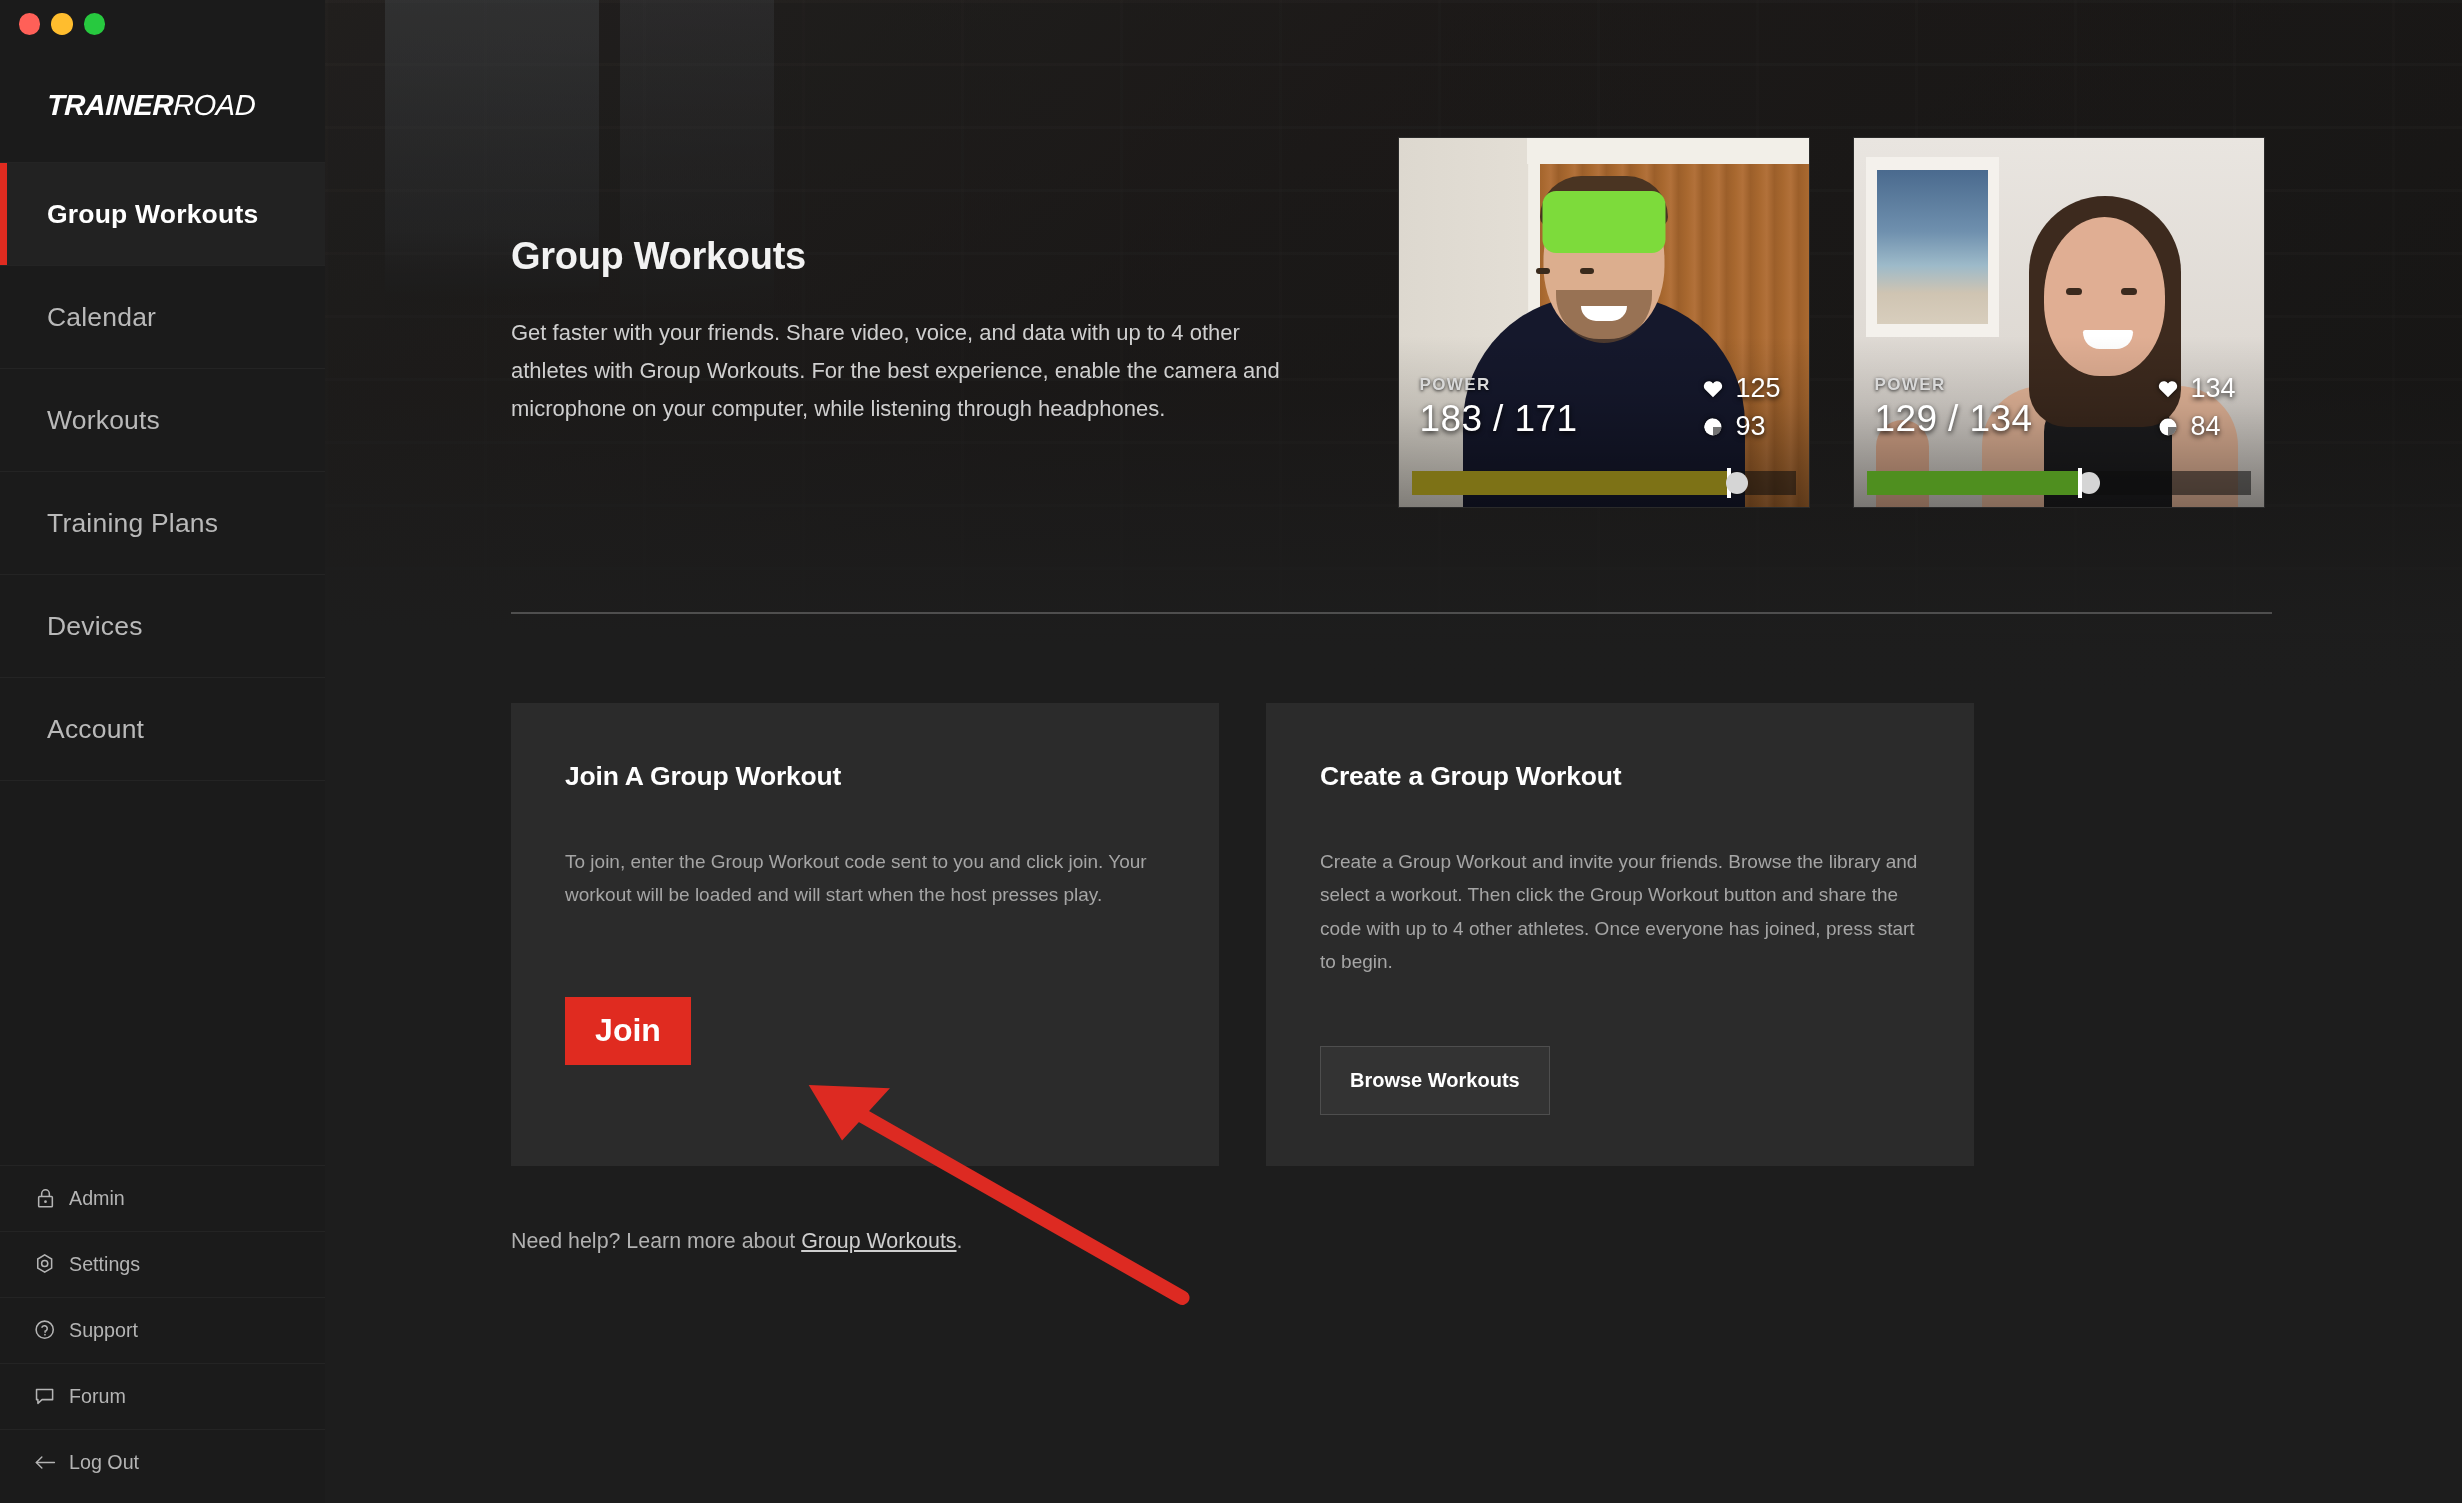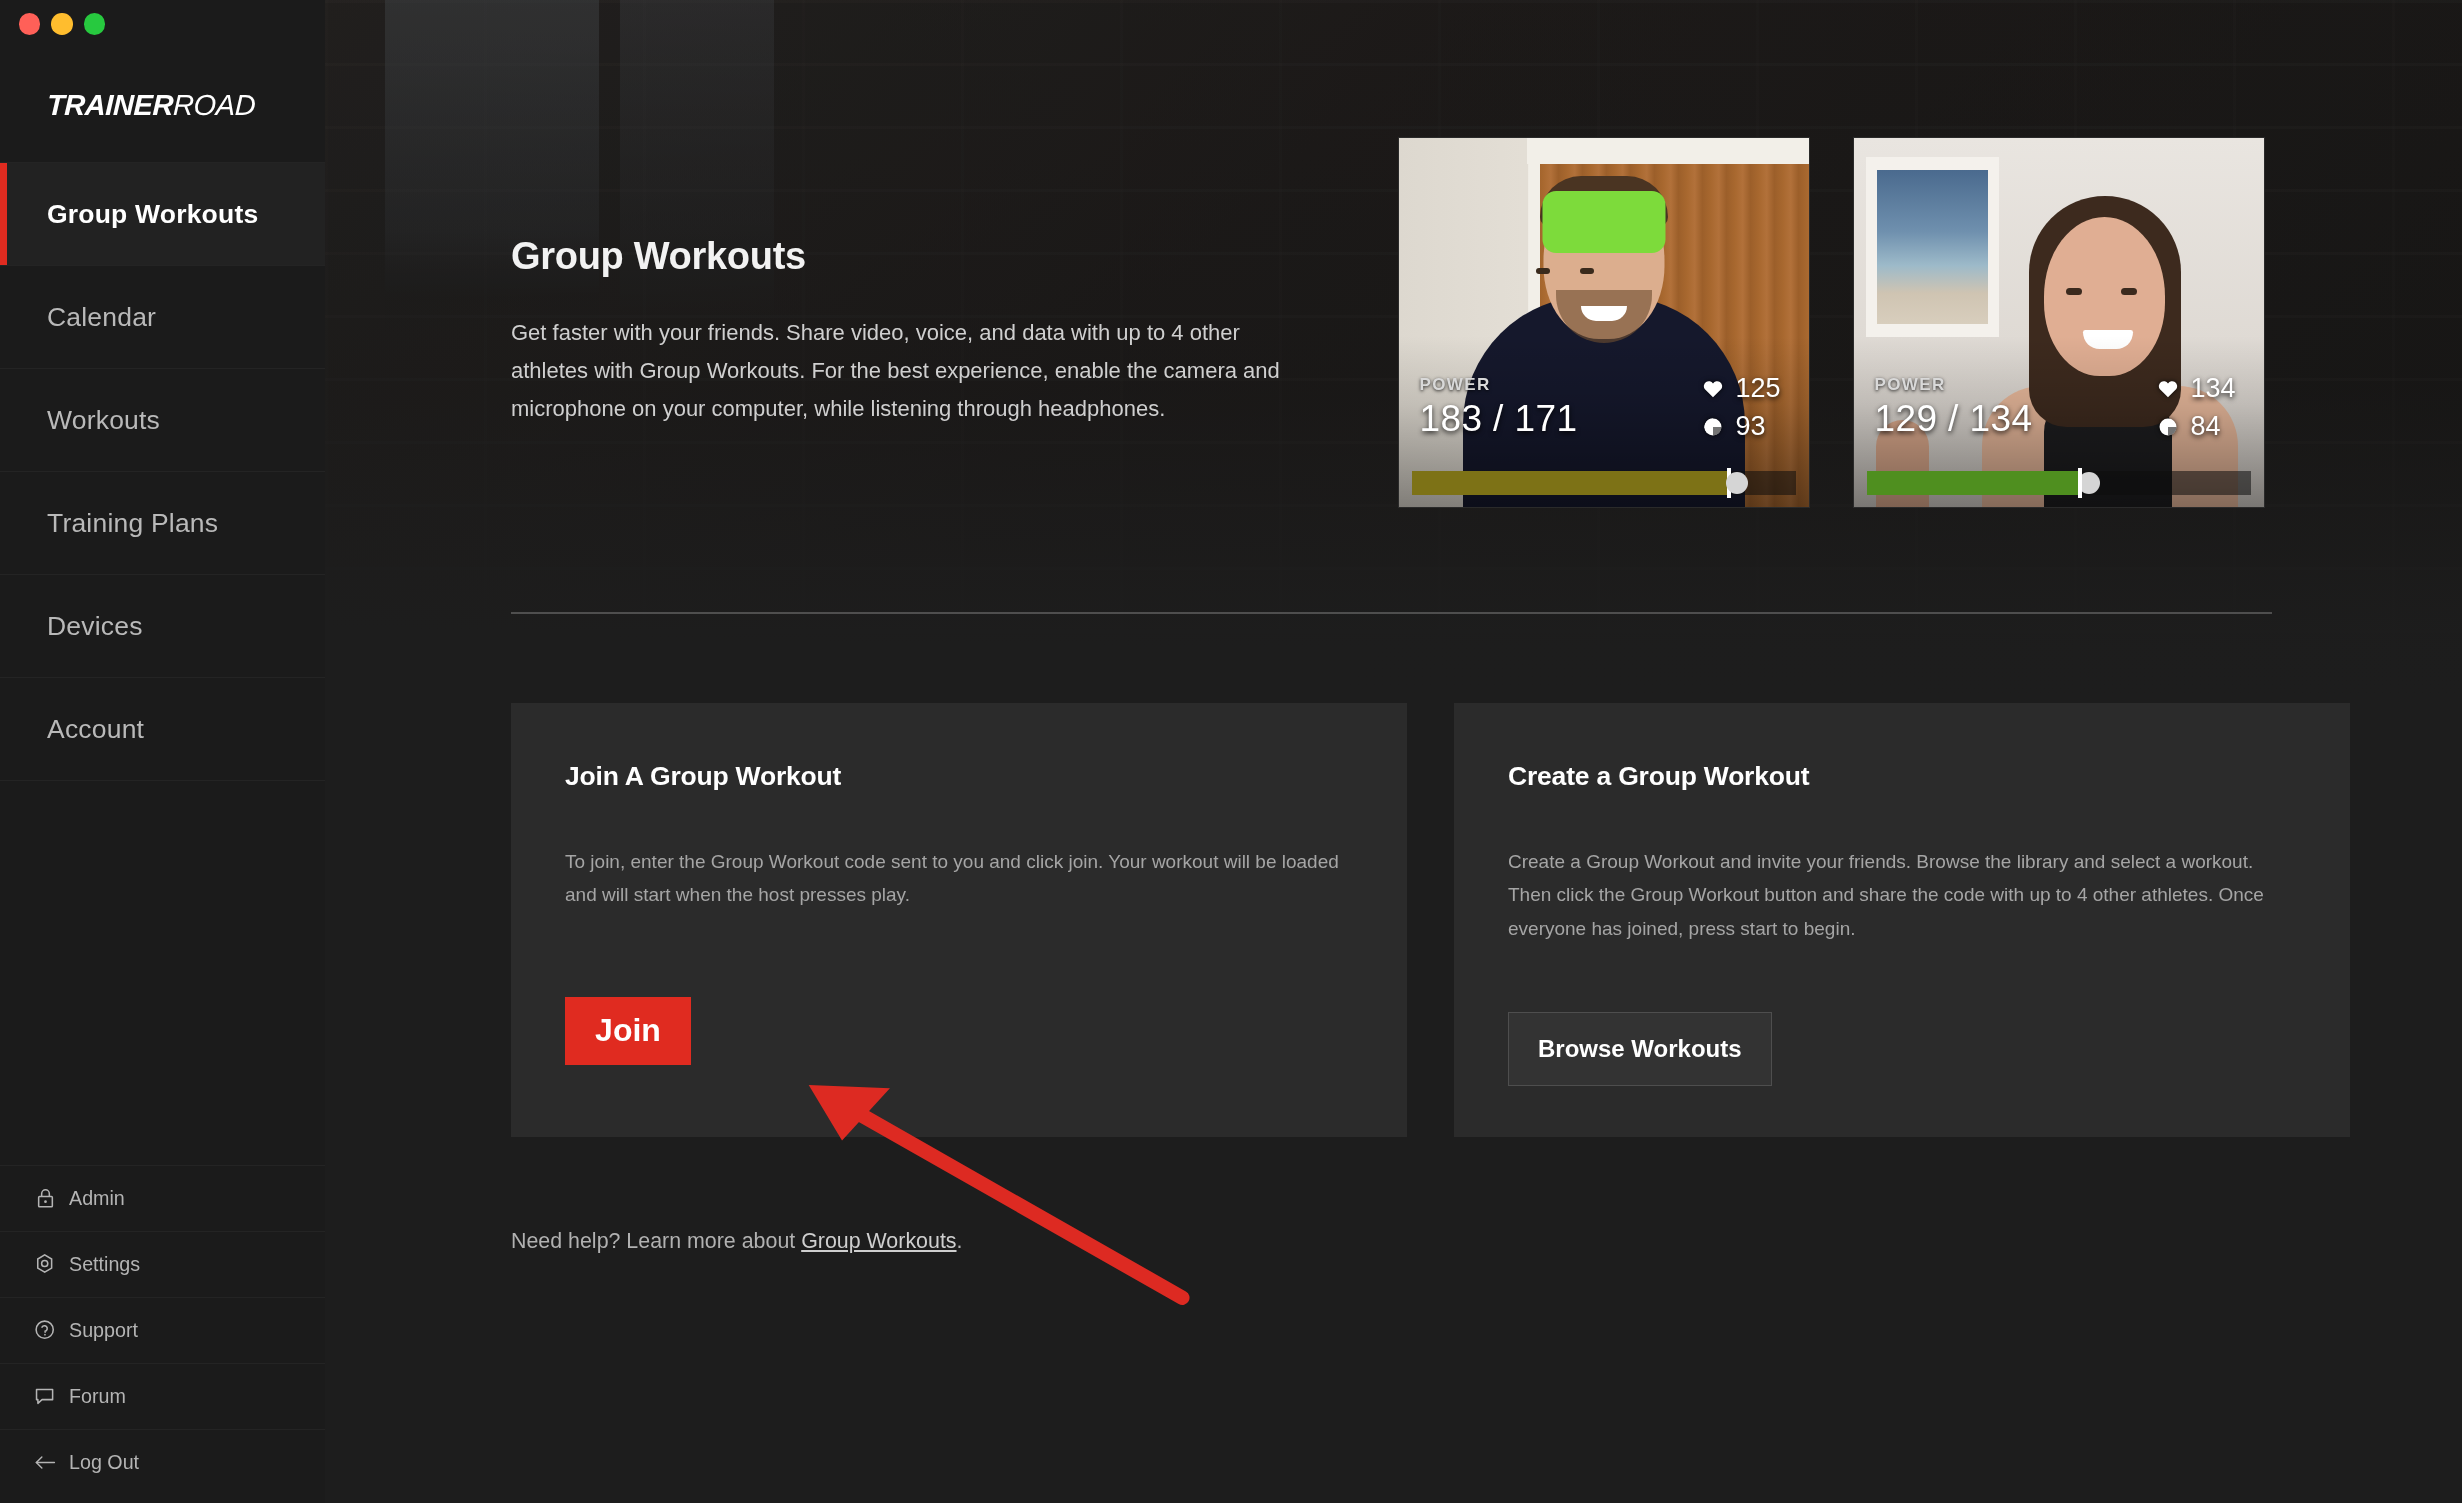--- a/index.html
+++ b/index.html
@@ -390,21 +390,21 @@
   }
 
   
   .cards {
     position: absolute;
     left: 186px; top: 703px;
     display: flex;
     gap: 47px;
   }
   .card {
-    width: 896px;
+    width: 708px;
     min-height: 427px;
     background: #2b2b2b;
     padding: 58px 54px 51px 54px;
   }
   .card h2 {
     font-size: 26.5px;
     font-weight: 700;
     color: #ffffff;
     letter-spacing: -0.2px;
     margin-bottom: 53px;
@@ -443,21 +443,21 @@
     font-weight: 700;
     font-family: "Liberation Sans", sans-serif;
     cursor: pointer;
   }
   .browse-btn {
     margin-top: 67px;
     display: inline-block;
     background: #333333;
     border: 0.9px solid #4e4e4e;
     color: #ffffff;
-    font-size: 24px;
+    font-size: 20px;
     font-weight: 700;
     font-family: "Liberation Sans", sans-serif;
     padding: 22px 29px;
     cursor: pointer;
   }
 
   .footnote {
     position: absolute;
     left: 186px; top: 1229px;
     font-size: 21.4px;

